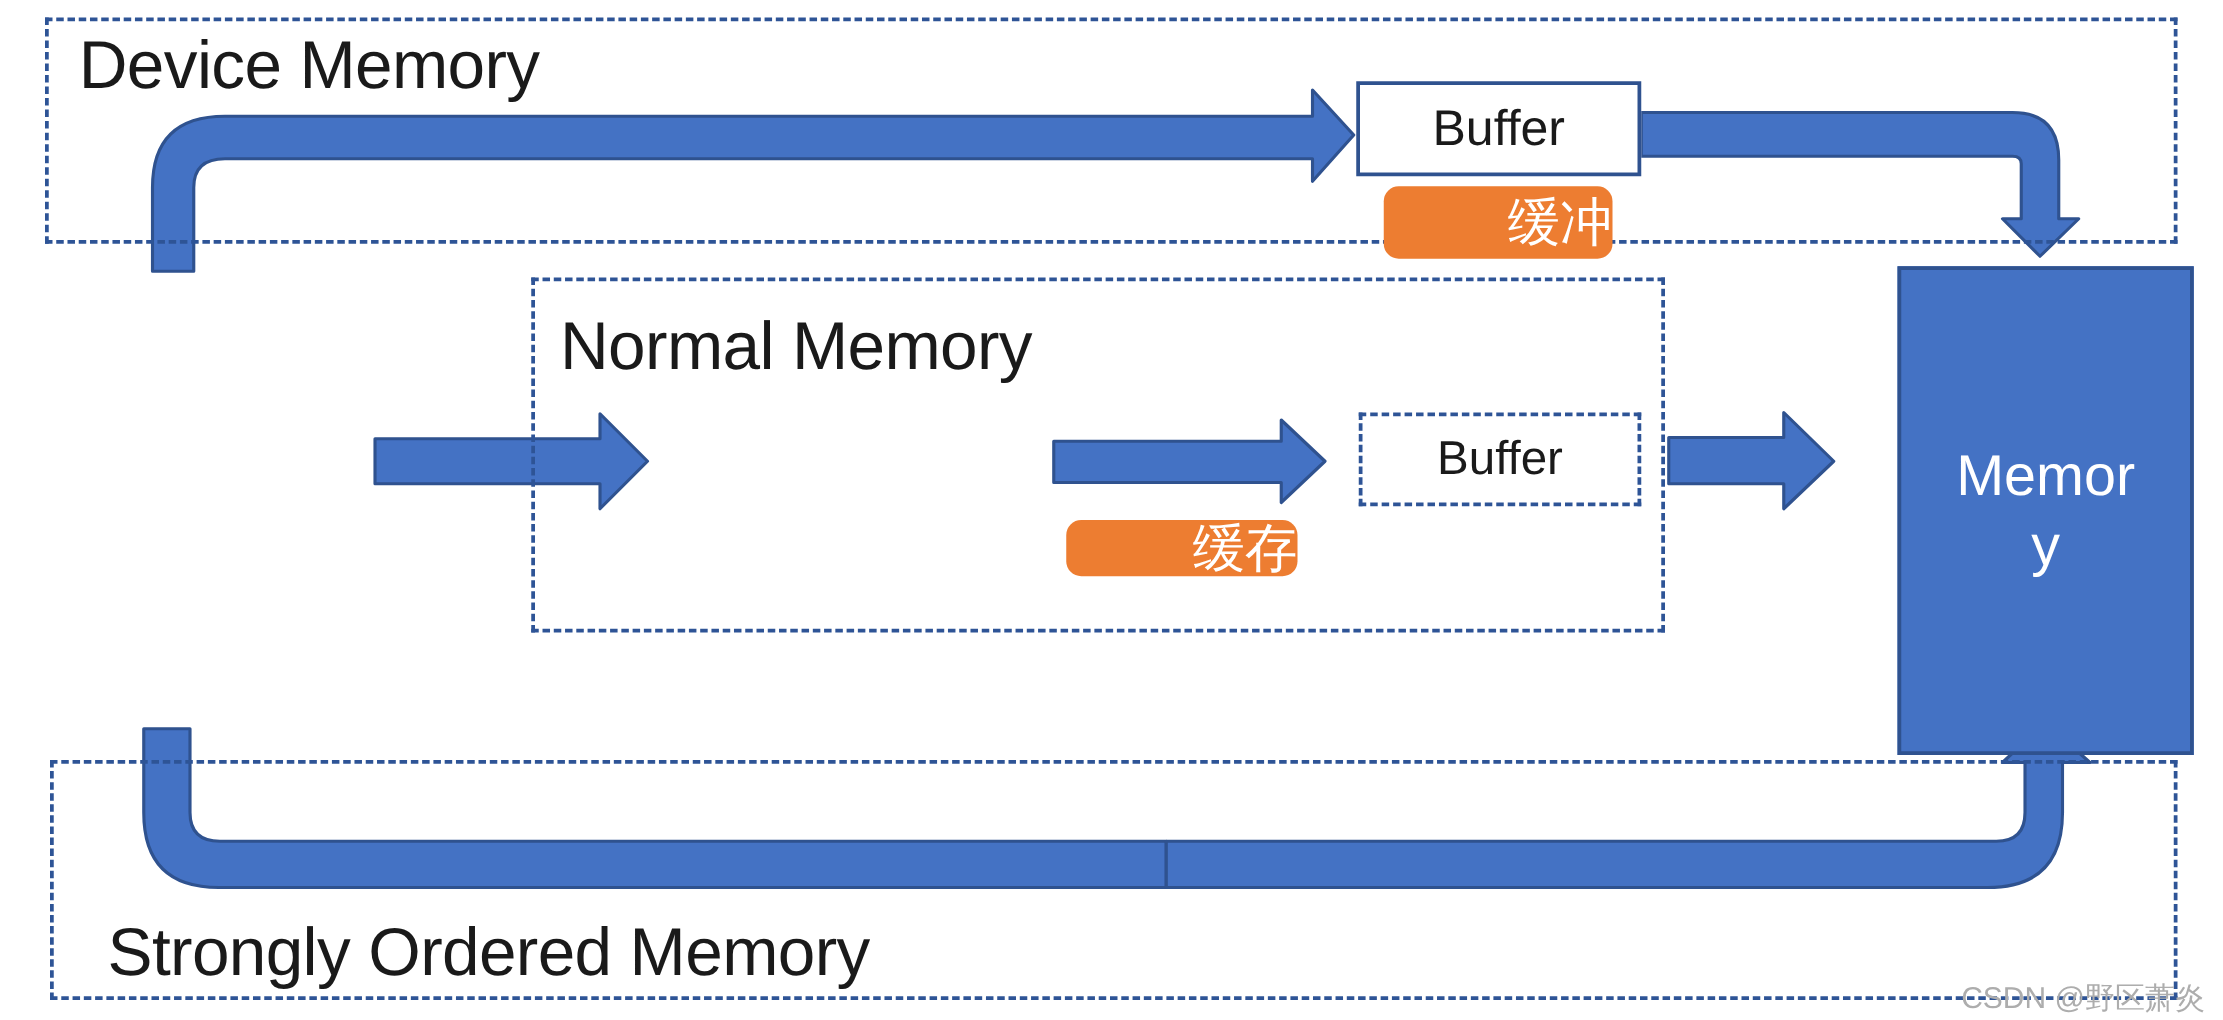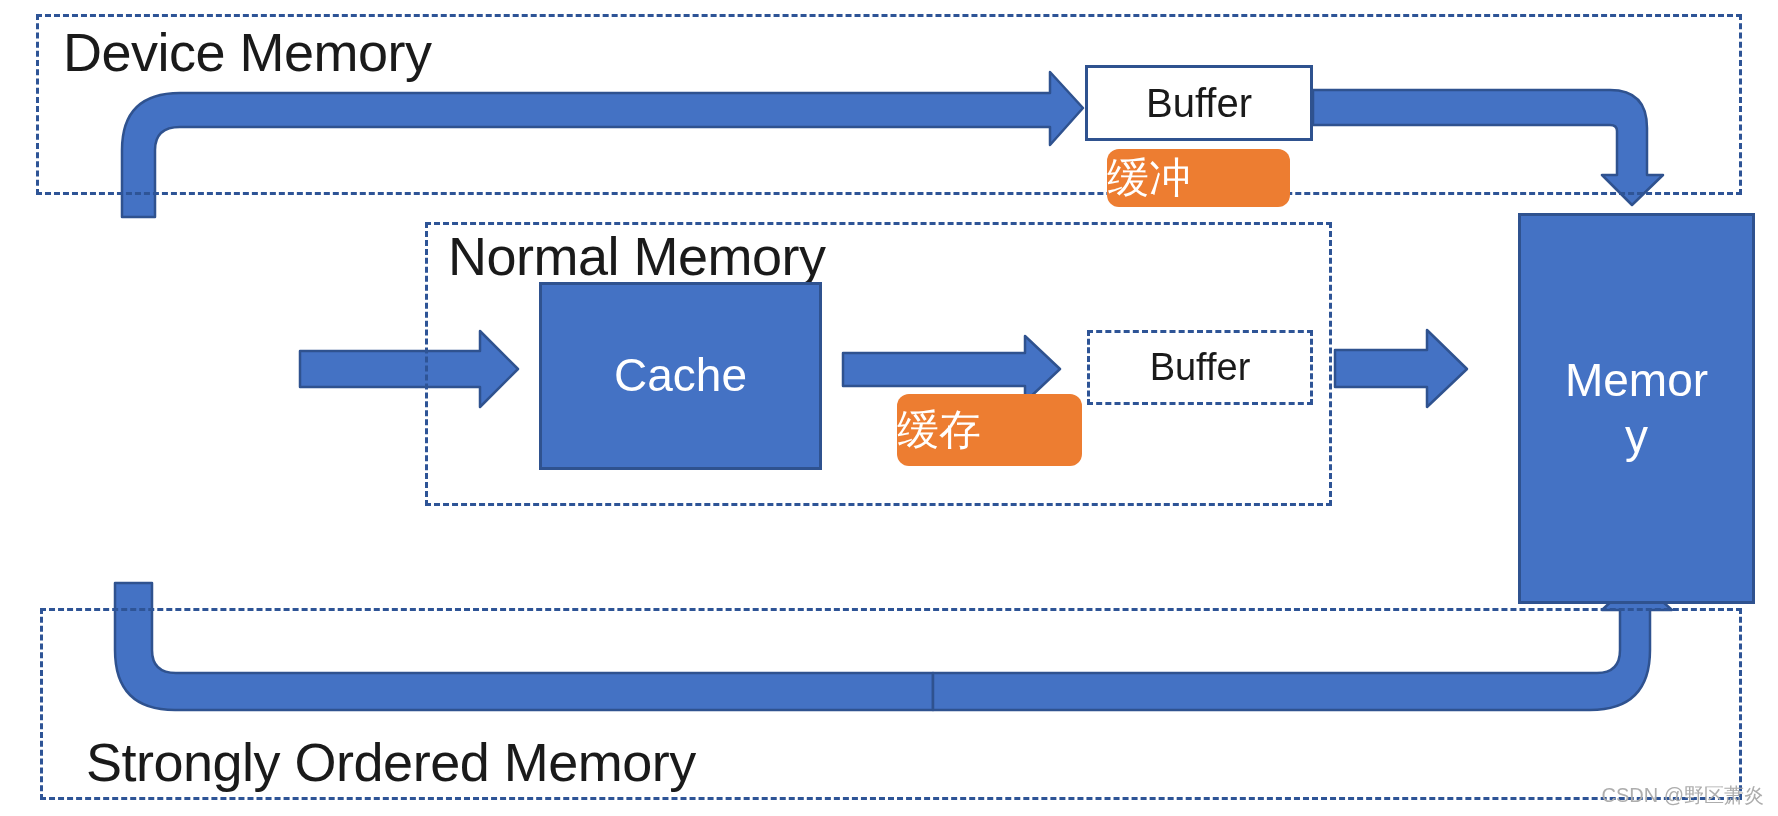--- a/index.html
+++ b/index.html
@@ -56,28 +56,28 @@
     border:3px dashed var(--dash_border);
     box-sizing:border-box;
     display:flex;align-items:center;justify-content:center;
     color:var(--label_text);
     font-size:38px;
   }
   .badge{
     position:absolute;z-index:4;
     background:var(--badge_fill);
     border-radius:12px;
-    display:flex;align-items:center;justify-content:flex-start;
+    display:flex;align-items:center;justify-content:flex-end;
     color:#fff;
     font-size:42px;
   }
   .watermark{
     position:absolute;z-index:5;
     color:var(--watermark_text);
-    font-size:20px;
+    font-size:24px;
     white-space:nowrap;
   }
 </style>
 </head>
 <body>
 
 <div class="canvas">
 
   <svg class="arrow-layer" width="1778" height="816" viewBox="0 0 1778 816">
     <path class="arrow" d="M 122 217 L 122 150 Q 122 93 180 93 L 1050 93 L 1050 72 L 1083 108 L 1050 145 L 1050 127 L 180 127 Q 155 127 155 150 L 155 217 Z"></path>
@@ -87,50 +87,47 @@
     <path class="arrow" d="M 1335 350 L 1427 350 L 1427 330 L 1467 369 L 1427 407 L 1427 387 L 1335 387 Z"></path>
     <path class="arrow" d="M 115 583 L 115 650 Q 115 710 175 710 L 933 710 L 933 673 L 176 673 Q 152 673 152 650 L 152 583 Z"></path>
     <path class="arrow" d="M 933 673 L 1597 673 Q 1620 673 1620 650 L 1620 610 L 1602 610 L 1636 578 L 1672 610 L 1650 610 L 1650 650 Q 1650 710 1590 710 L 933 710 Z"></path>
   </svg>
 
   <div class="dashed-region" style="left:36px;top:14px;width:1706px;height:181px;">
     <span class="region-label" style="left:24px;top:6px;">Device Memory</span>
   </div>
 
   <div class="dashed-region" style="left:425px;top:222px;width:907px;height:284px;">
-    <span class="region-label" style="left:20px;top:2px;">Normal Memory</span>
+    <span class="region-label" style="left:20px;top:23px;">Normal Memory</span>
   </div>
 
   <div class="dashed-region" style="left:40px;top:608px;width:1702px;height:192px;">
     <span class="region-label" style="left:20px;top:122px;margin-left:23px;">Strongly Ordered Memory</span>
   </div>
 
 
-  <div class="node" style="left:539px;top:282px;width:283px;height:188px;">
-    <span>Cache</span>
-  </div>
 
   <div class="node" style="left:1518px;top:213px;width:237px;height:391px;">
     <span class="lines">
         <span>Memor</span>
         <span>y</span>
       </span>
   </div>
 
   <div class="buffer-solid" style="left:1085px;top:65px;width:228px;height:76px;">
     <span>Buffer</span>
   </div>
 
   <div class="buffer-dashed" style="left:1087px;top:330px;width:226px;height:75px;">
     <span>Buffer</span>
   </div>
 
   <div class="badge" style="left:1107px;top:149px;width:183px;height:58px;">
     <span>缓冲</span>
   </div>
 
-  <div class="badge" style="left:853px;top:394px;width:185px;height:72px;margin-left:44px;">
+  <div class="badge" style="left:853px;top:416px;width:185px;height:45px;">
     <span>缓存</span>
   </div>
 
   <div class="watermark" style="right:14px;top:782px;">CSDN @野区萧炎</div>
 
 </div>
 
 </body></html>

